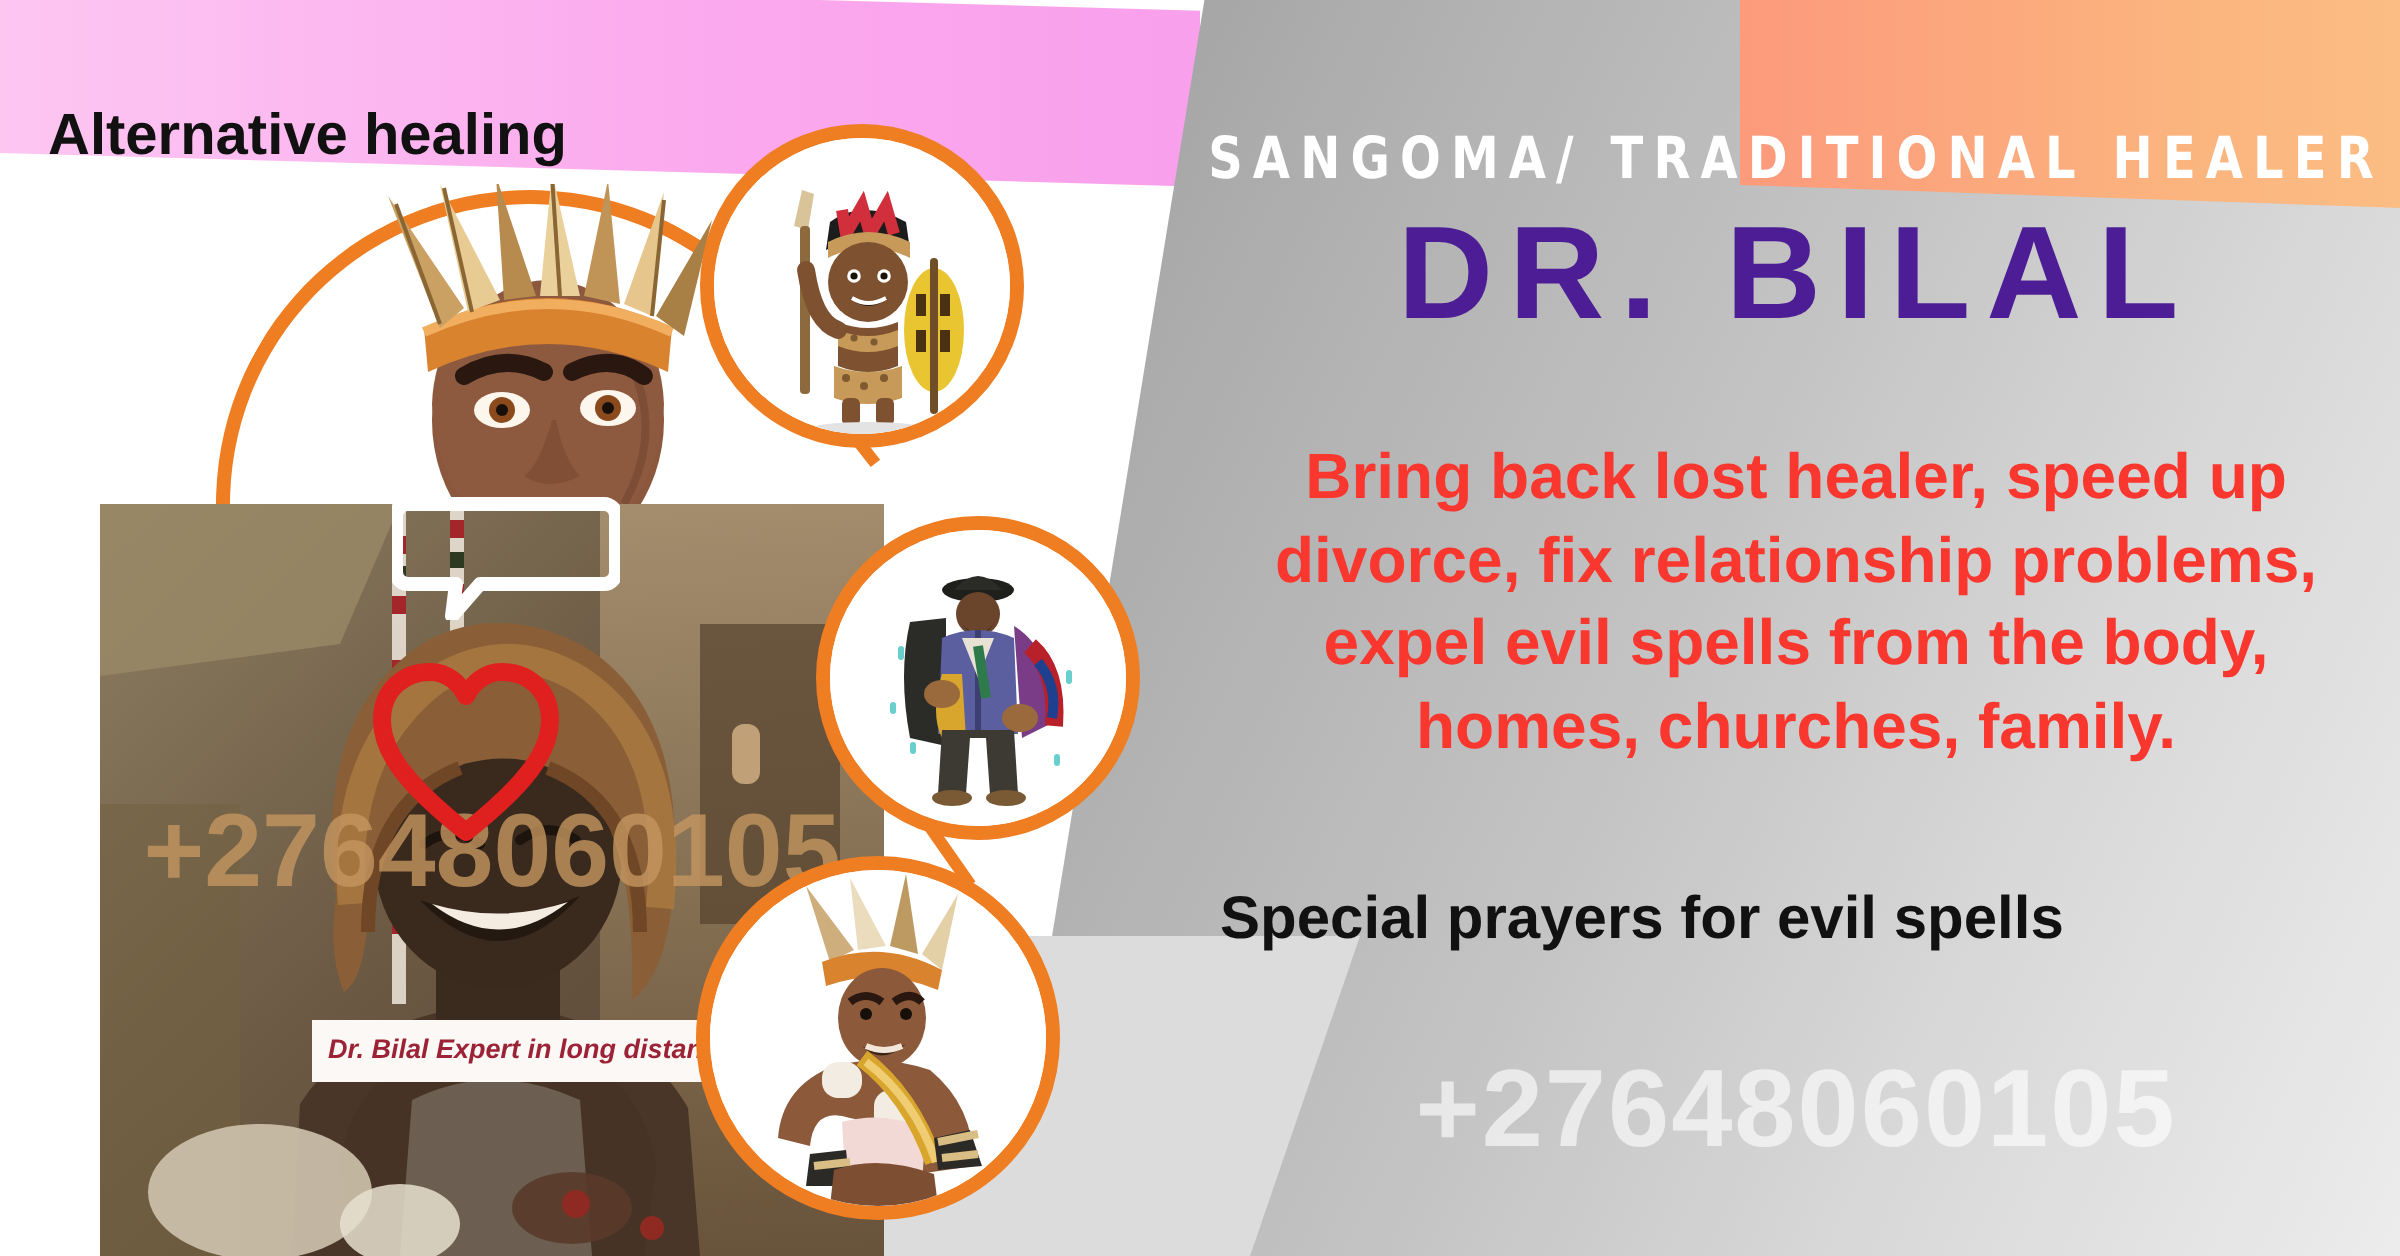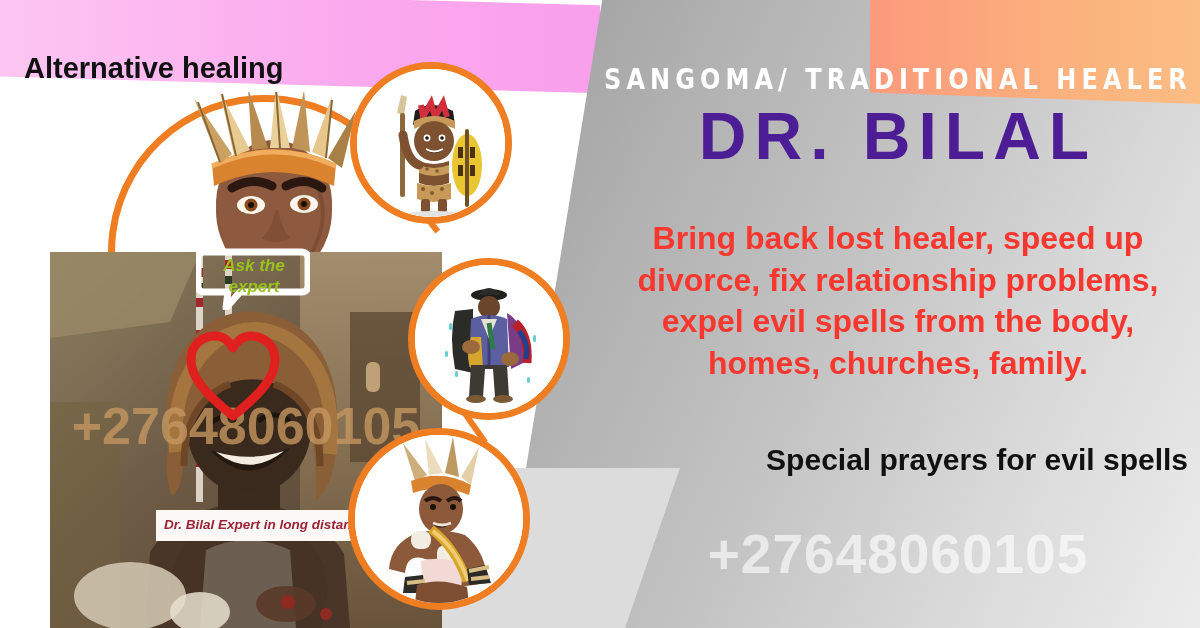--- a/index.html
+++ b/index.html
@@ -44,21 +44,21 @@
   .bigname{
     position:absolute;left:0;top:102px;width:660px;text-align:center;
     color:#4c1d95;font-weight:700;font-size:66px;letter-spacing:8px;
     line-height:1.05;white-space:nowrap;
   }
   .redblock{
     position:absolute;left:18px;top:218px;width:624px;text-align:center;
     color:#f9372e;font-weight:700;font-size:32px;line-height:1.30;
   }
   .blackblock{
-    position:absolute;left:42px;top:440px;width:578px;text-align:right;
+    position:absolute;left:42px;top:440px;width:578px;text-align:left;
     color:#111111;font-weight:700;font-size:30px;line-height:1.36;
   }
   .wm-right{
     position:absolute;left:0;top:522px;width:660px;text-align:center;
     color:rgba(255,255,255,.62);font-weight:700;font-size:55px;letter-spacing:1px;
     white-space:nowrap;
   }
 
   
   .alt-heal{
@@ -262,21 +262,20 @@
                C78 6 90 14 90 30 C90 46 78 62 48 86 Z" fill="none" stroke="#e01f1f" stroke-width="9" stroke-linejoin="round"></path>
     </svg>
   </div>
 
   <div class="bubble-speech">
     <svg viewBox="0 0 114 62" width="114" height="62">
       <path d="M8 4 H106 A6 6 0 0 1 112 10 V38 A6 6 0 0 1 106 44 H44 L30 60 L32 44 H8
                A6 6 0 0 1 2 38 V10 A6 6 0 0 1 8 4 Z" fill="none" stroke="#ffffff" stroke-width="7" stroke-linejoin="round"></path>
     </svg>
   </div>
-  <div class="speech-text">Ask the expert</div>
 
   <div class="wm-left">+27648060105</div>
 
   <div class="caption">
     <div>Dr. Bilal Expert in long distan</div>
   </div>
 
   <div class="bubble b1">
     <svg viewBox="0 0 148 148" width="148" height="148">
       <rect width="148" height="148" fill="#ffffff"></rect>

